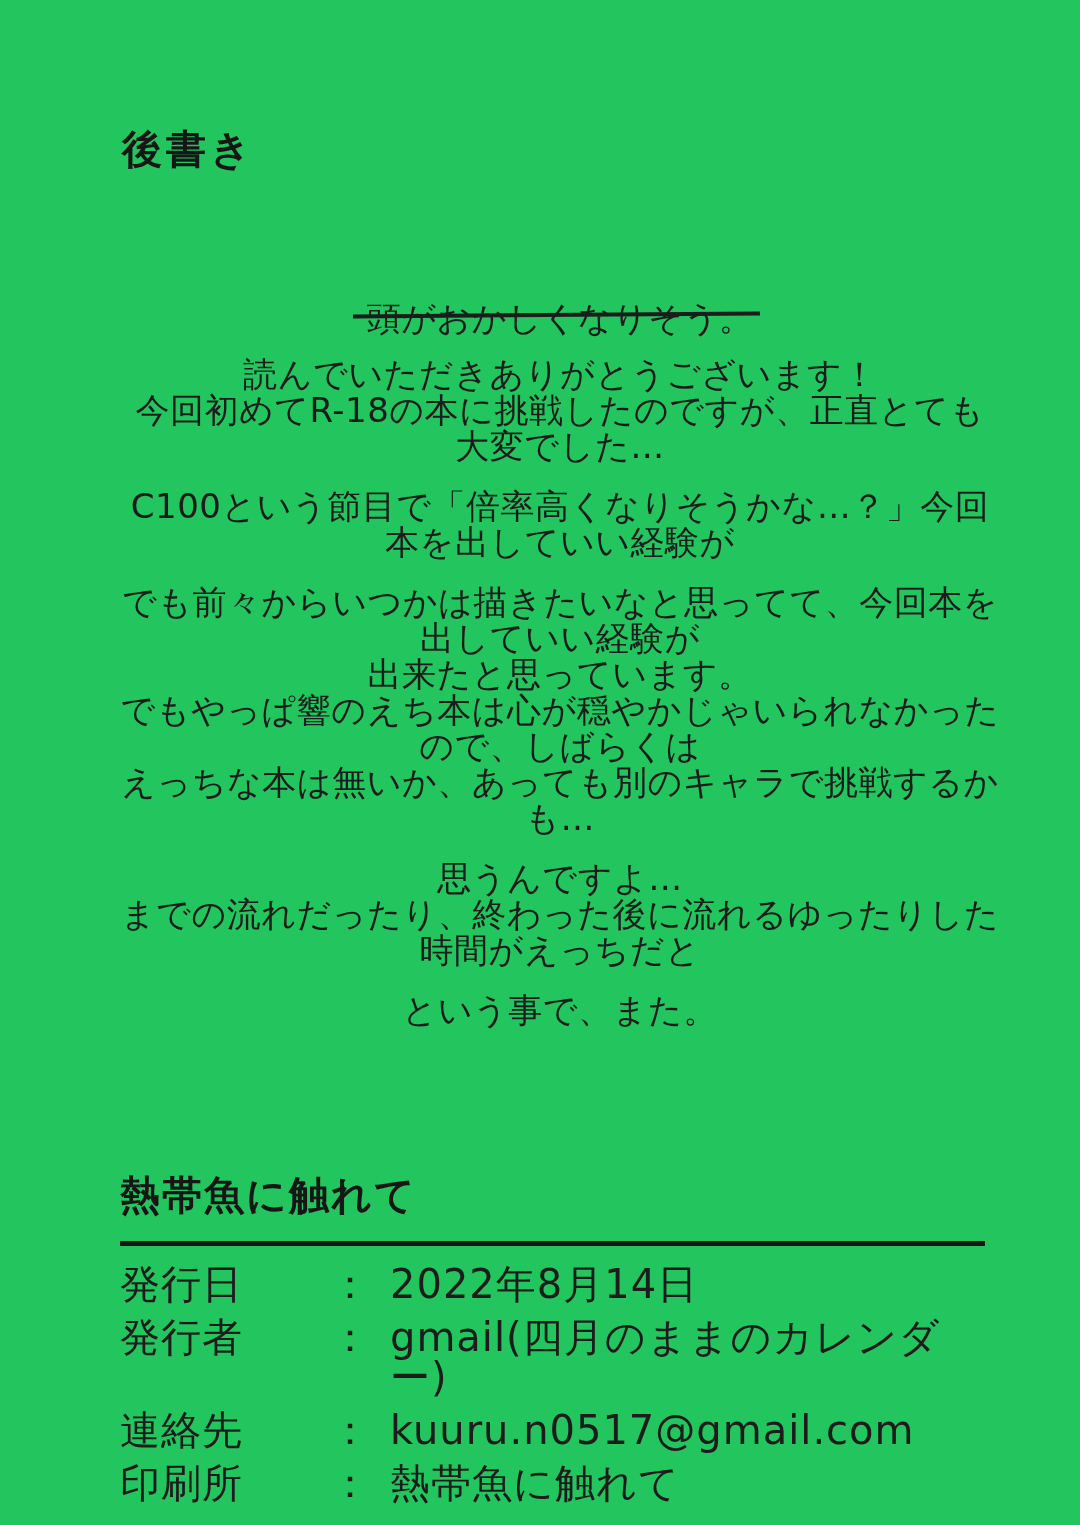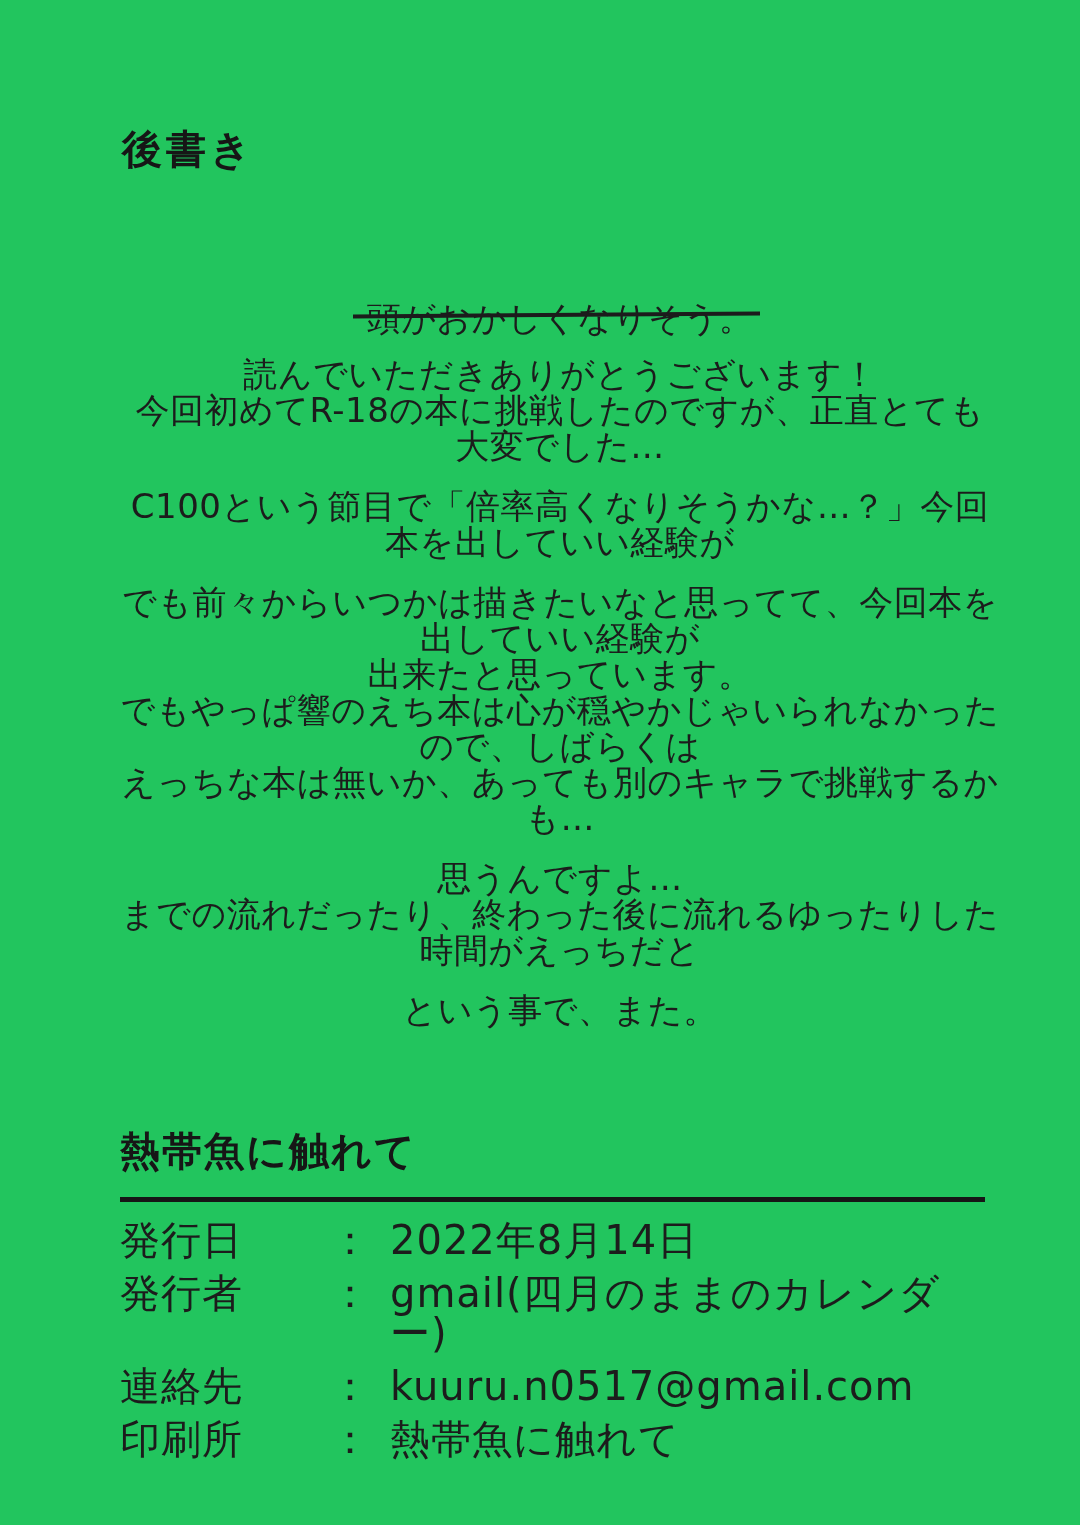--- a/index.html
+++ b/index.html
@@ -52,21 +52,21 @@
     left: -14px;
     right: -6px;
     top: 13px;
     height: 4px;
     background: #1c1c1c;
     transform: rotate(-0.4deg);
   }
   .colophon {
     position: absolute;
     left: 120px;
-    top: 1124px;
+    top: 1168px;
     width: 868px;
   }
   .book-title {
     font-size: 40px;
     font-weight: 700;
     letter-spacing: 2px;
     color: #161616;
     margin: 0 0 18px 0;
   }
   .rule {

